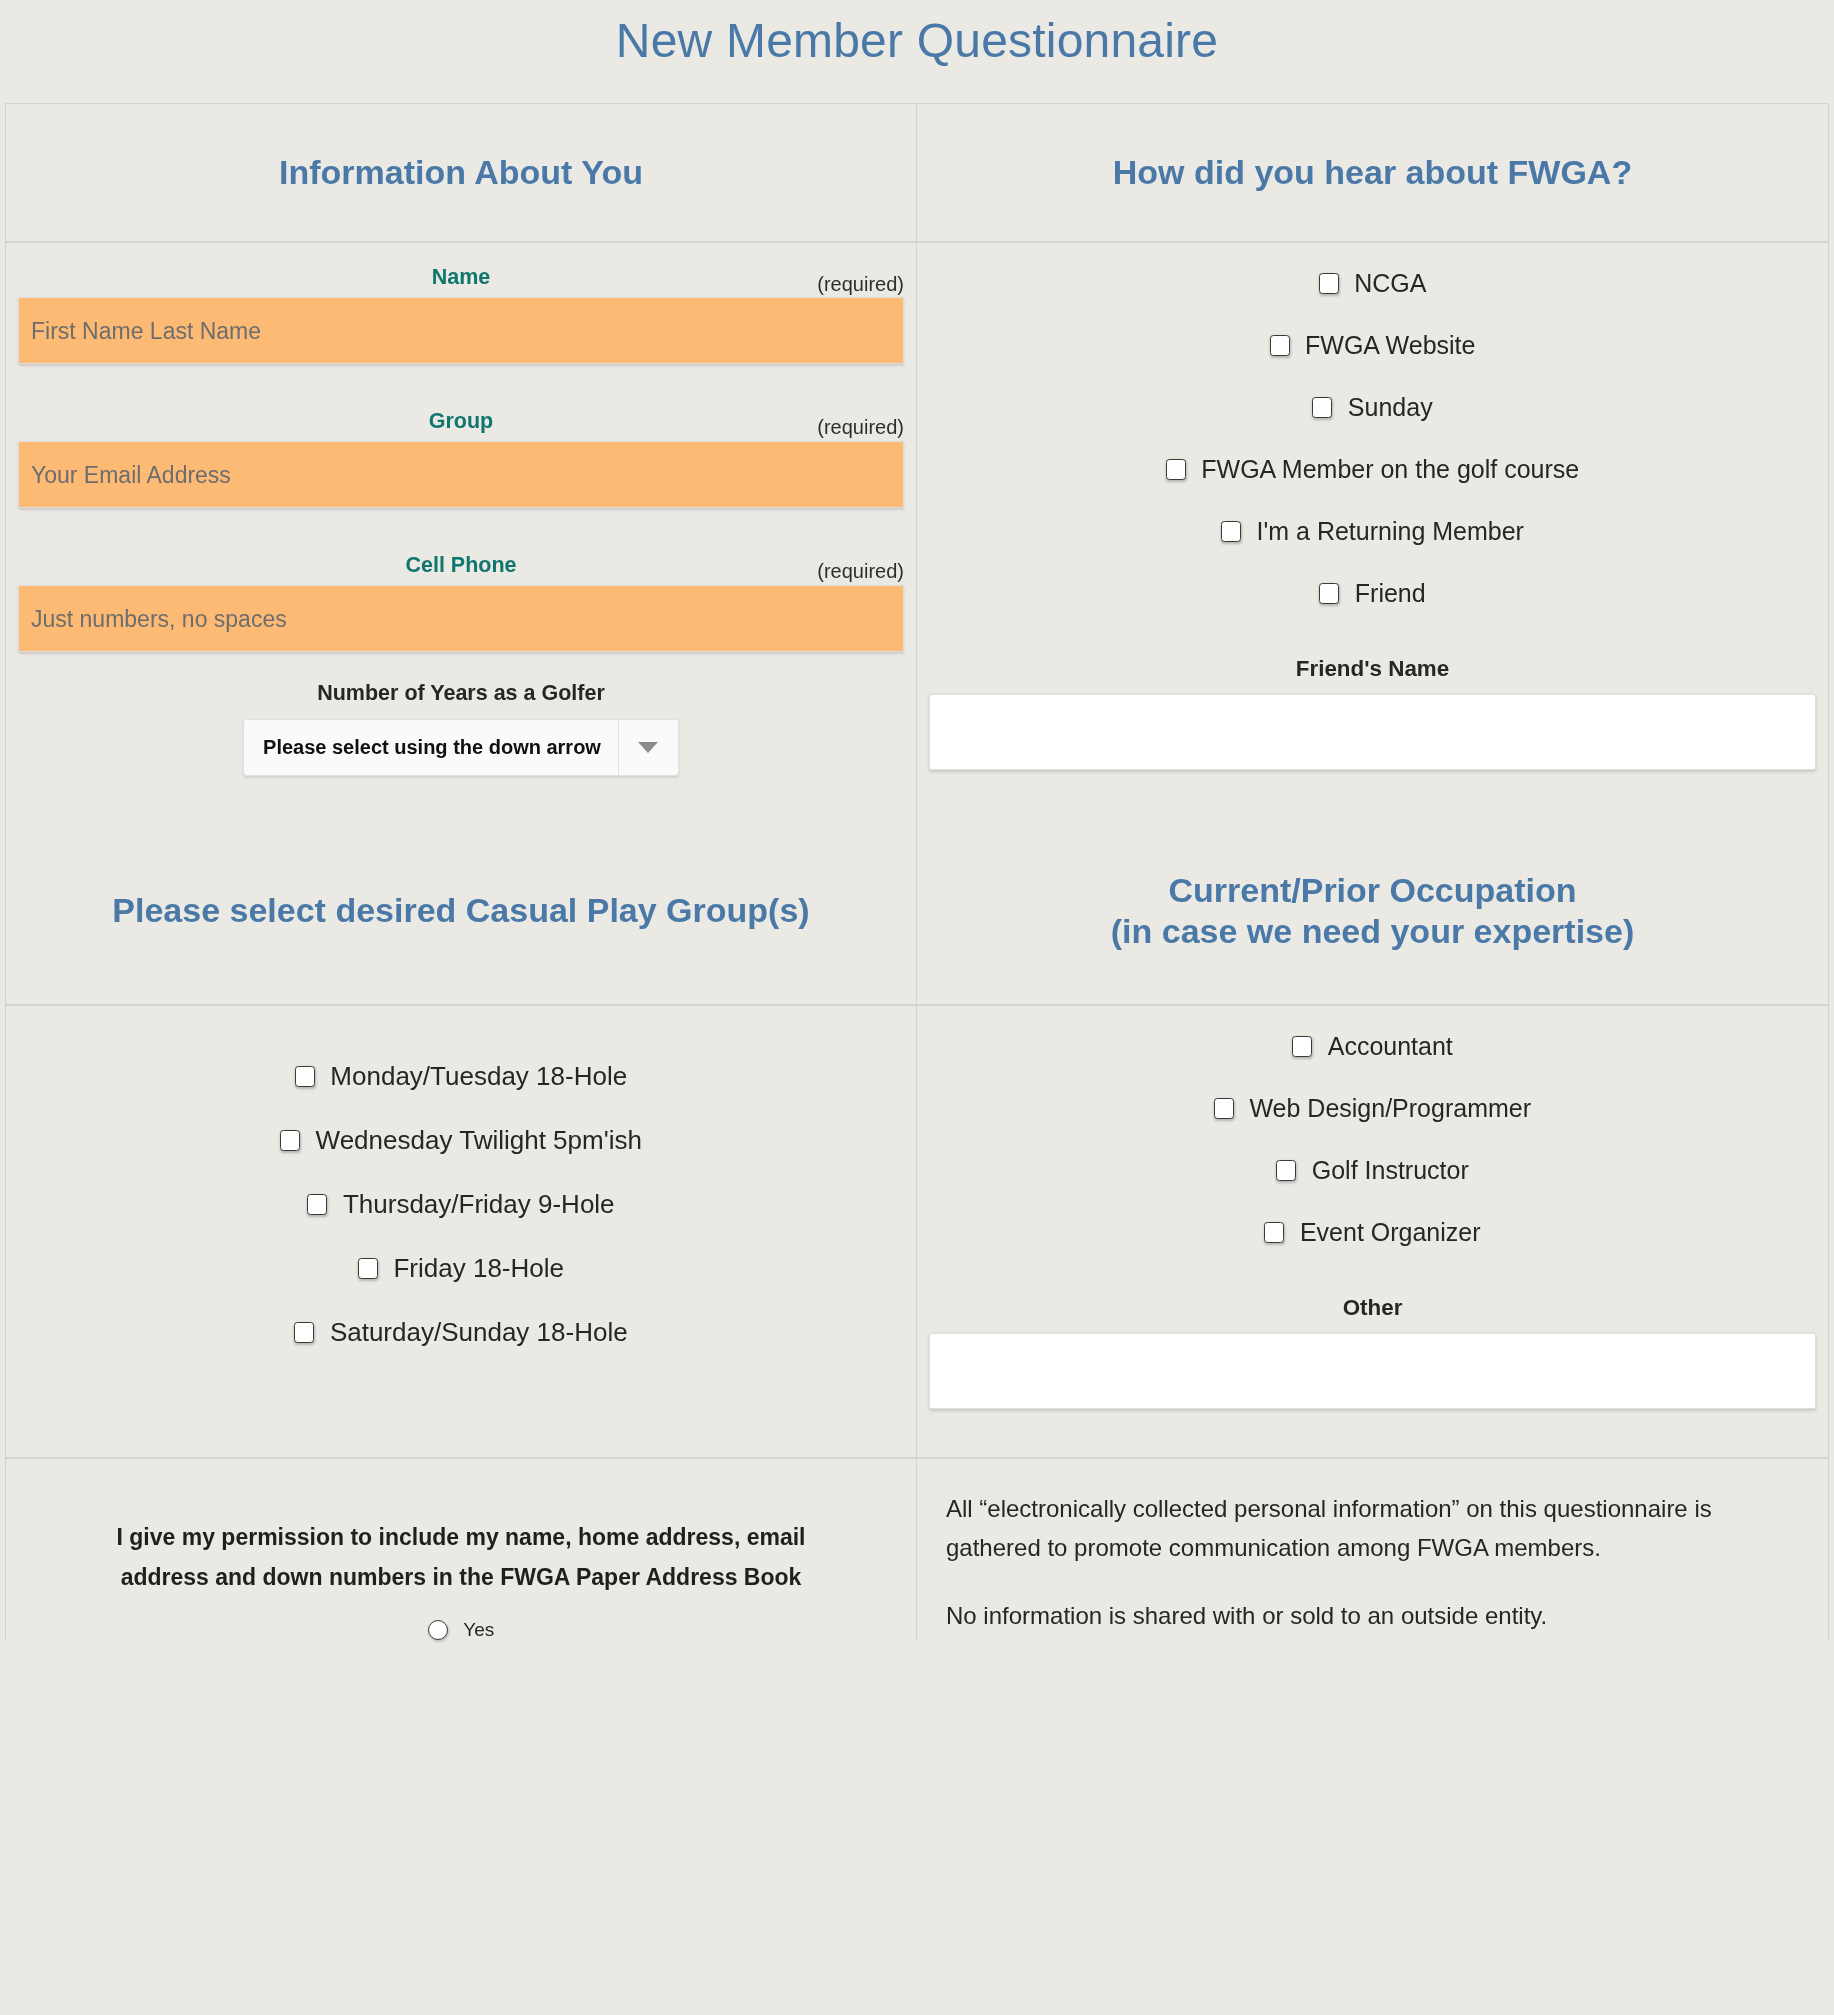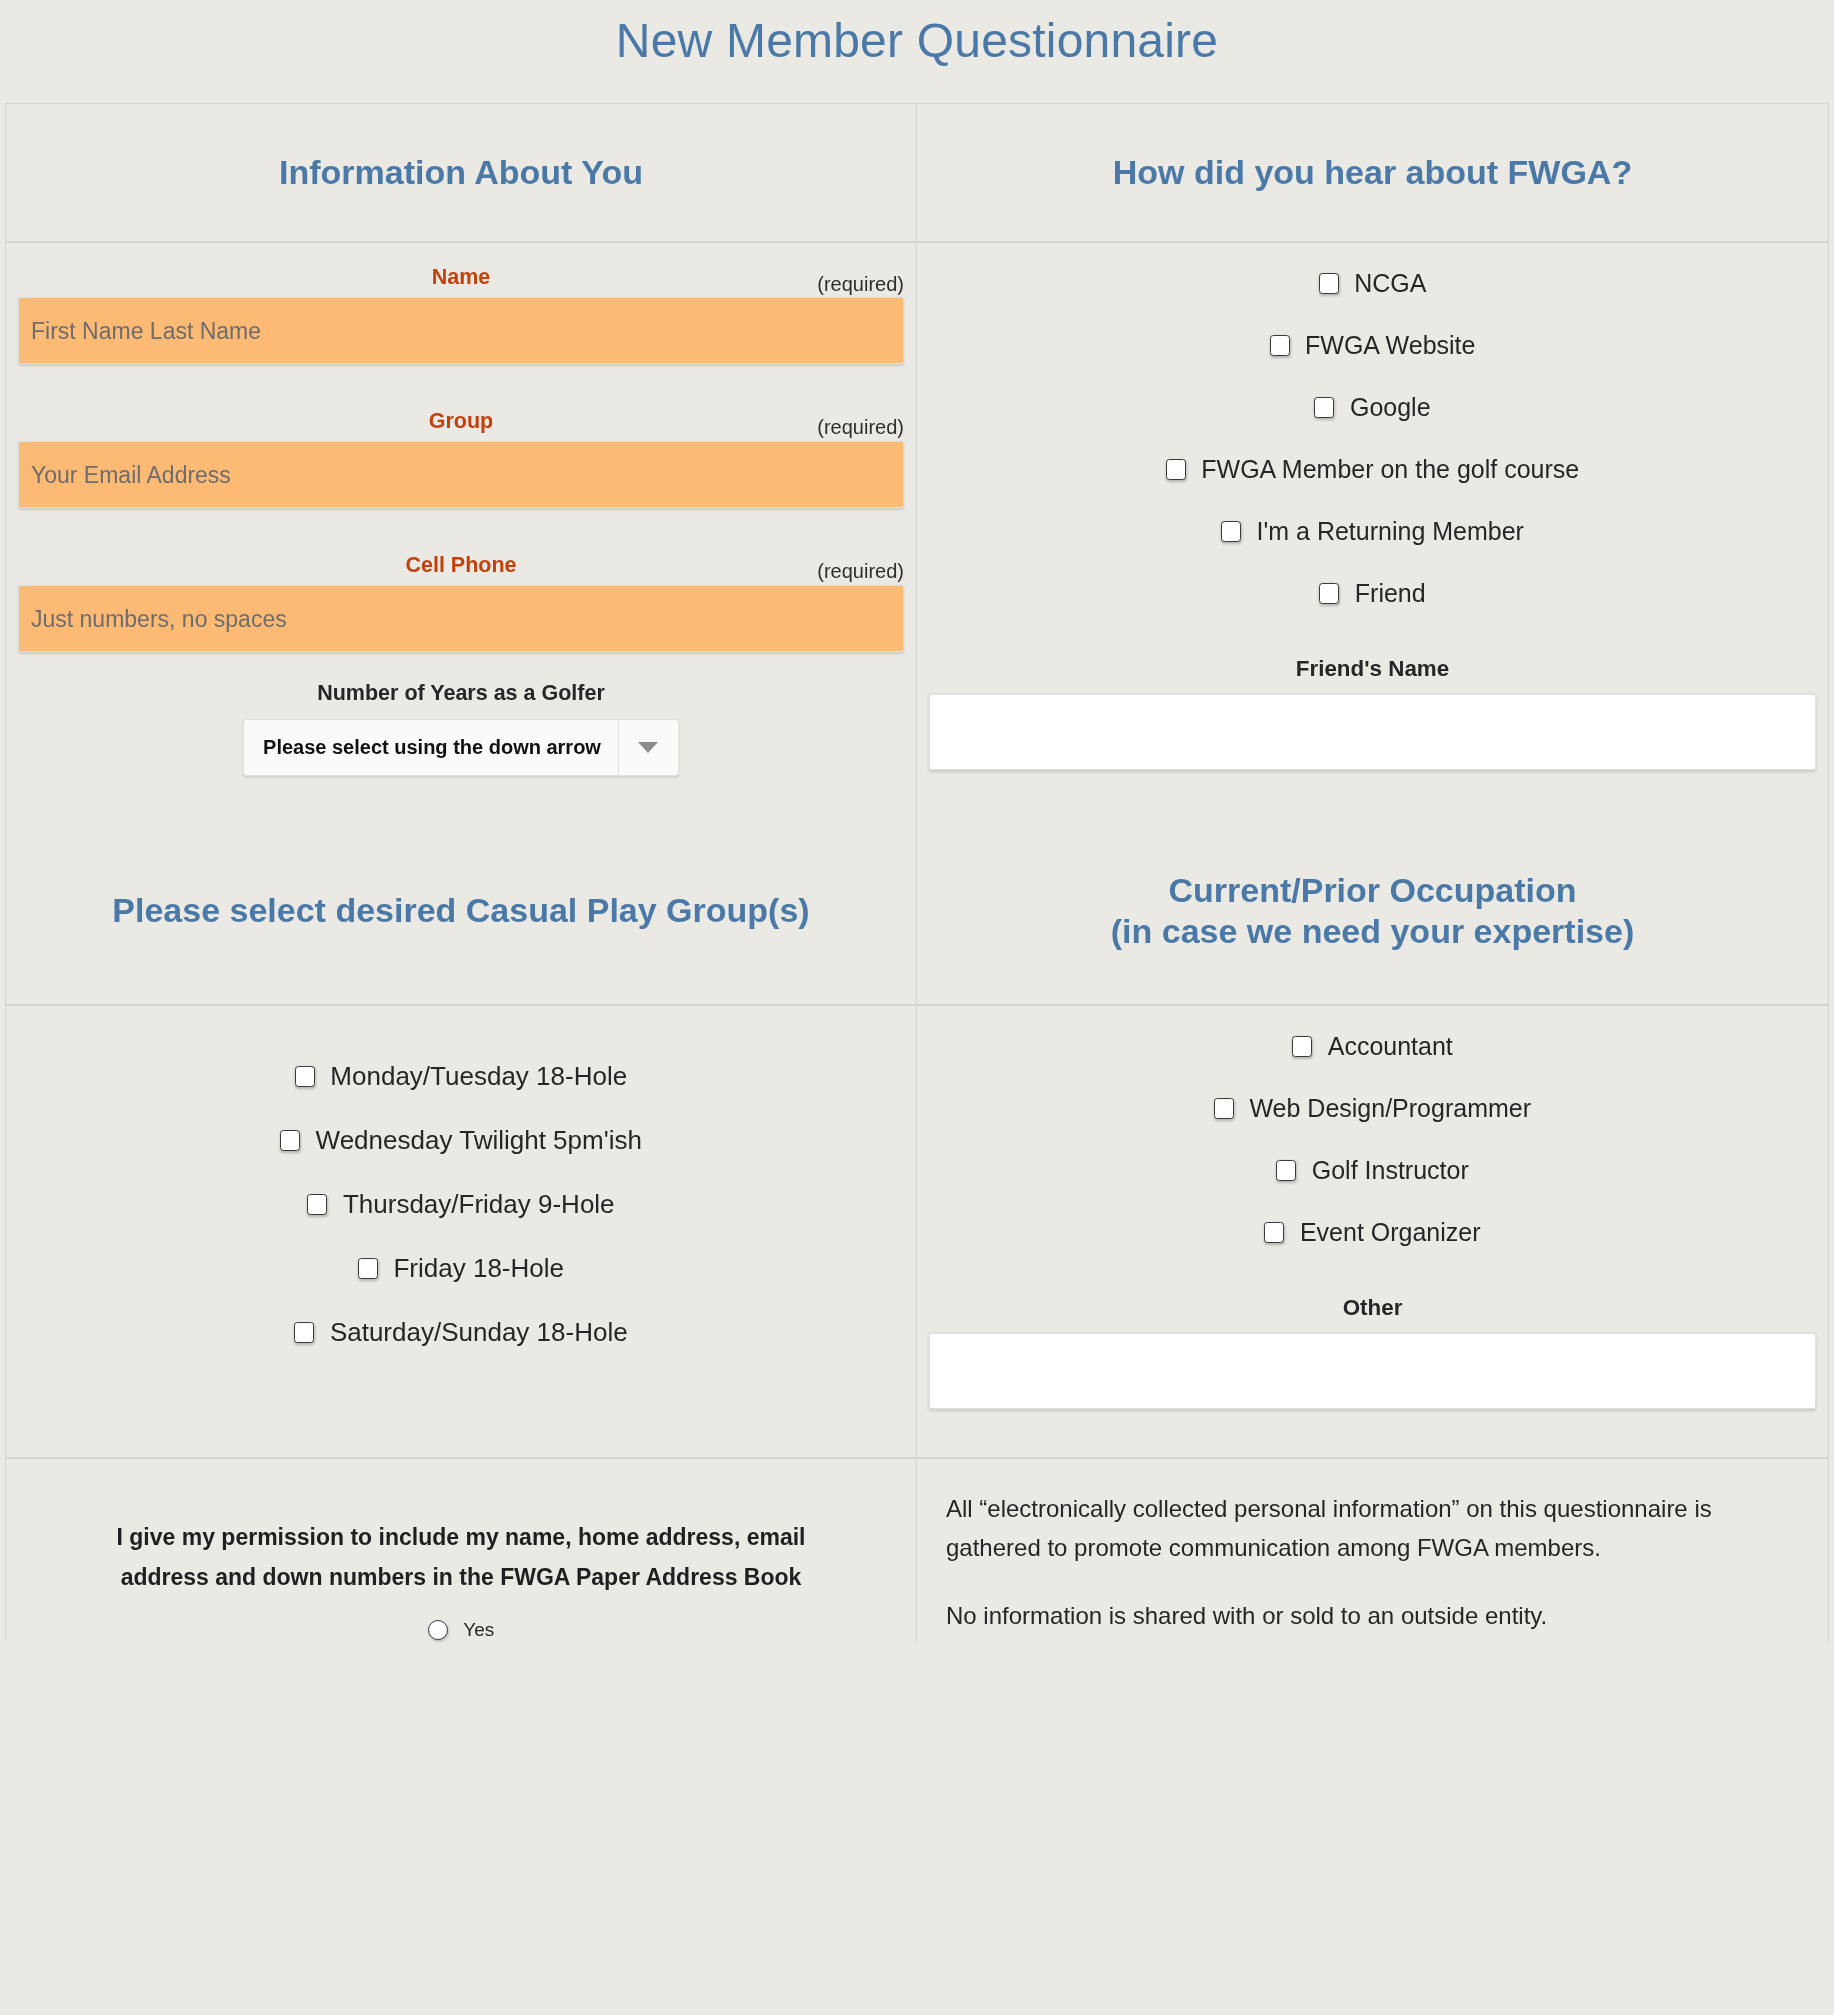--- a/index.html
+++ b/index.html
@@ -70,21 +70,21 @@
   .field-label-row {
     display: flex;
     align-items: baseline;
     justify-content: center;
     position: relative;
     padding: 22.4px 0 6.9px 0;
   }
   .field-label {
     font-size: 21.5px;
     font-weight: bold;
-    color: #c2410c;
+    color: #0f766e;
   }
   .req {
     position: absolute;
     right: 12px;
     bottom: 1.7px;
     font-size: 20px;
     color: #2e2e2e;
     font-weight: 400;
   }
   .text-input {
@@ -304,21 +304,21 @@
           <div class="cb-row">
             <span class="cb-box"></span>
             <span class="cb-label">NCGA</span>
           </div>
           <div class="cb-row">
             <span class="cb-box"></span>
             <span class="cb-label">FWGA Website</span>
           </div>
           <div class="cb-row">
             <span class="cb-box"></span>
-            <span class="cb-label">Google</span>
+            <span class="cb-label">Sunday</span>
           </div>
           <div class="cb-row">
             <span class="cb-box"></span>
             <span class="cb-label">FWGA Member on the golf course</span>
           </div>
           <div class="cb-row">
             <span class="cb-box"></span>
             <span class="cb-label">I'm a Returning Member</span>
           </div>
           <div class="cb-row">

